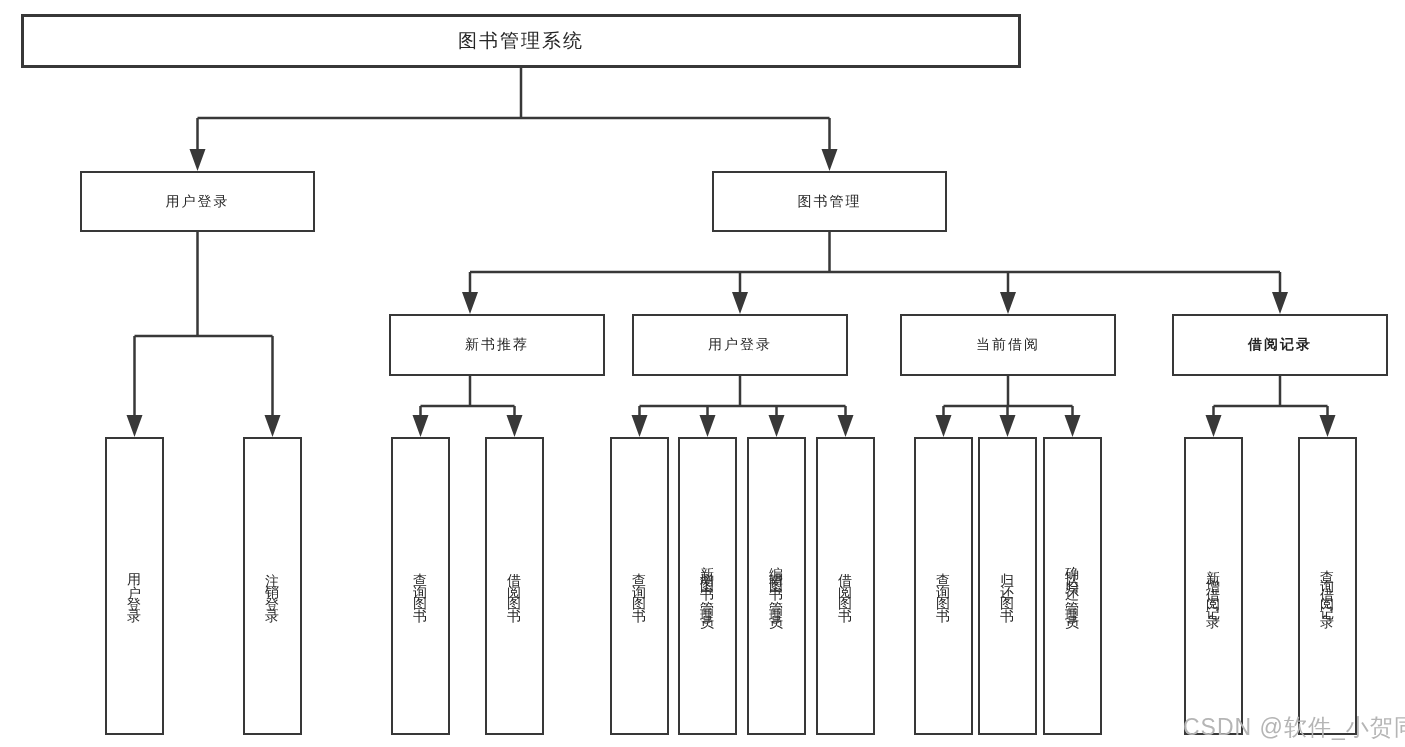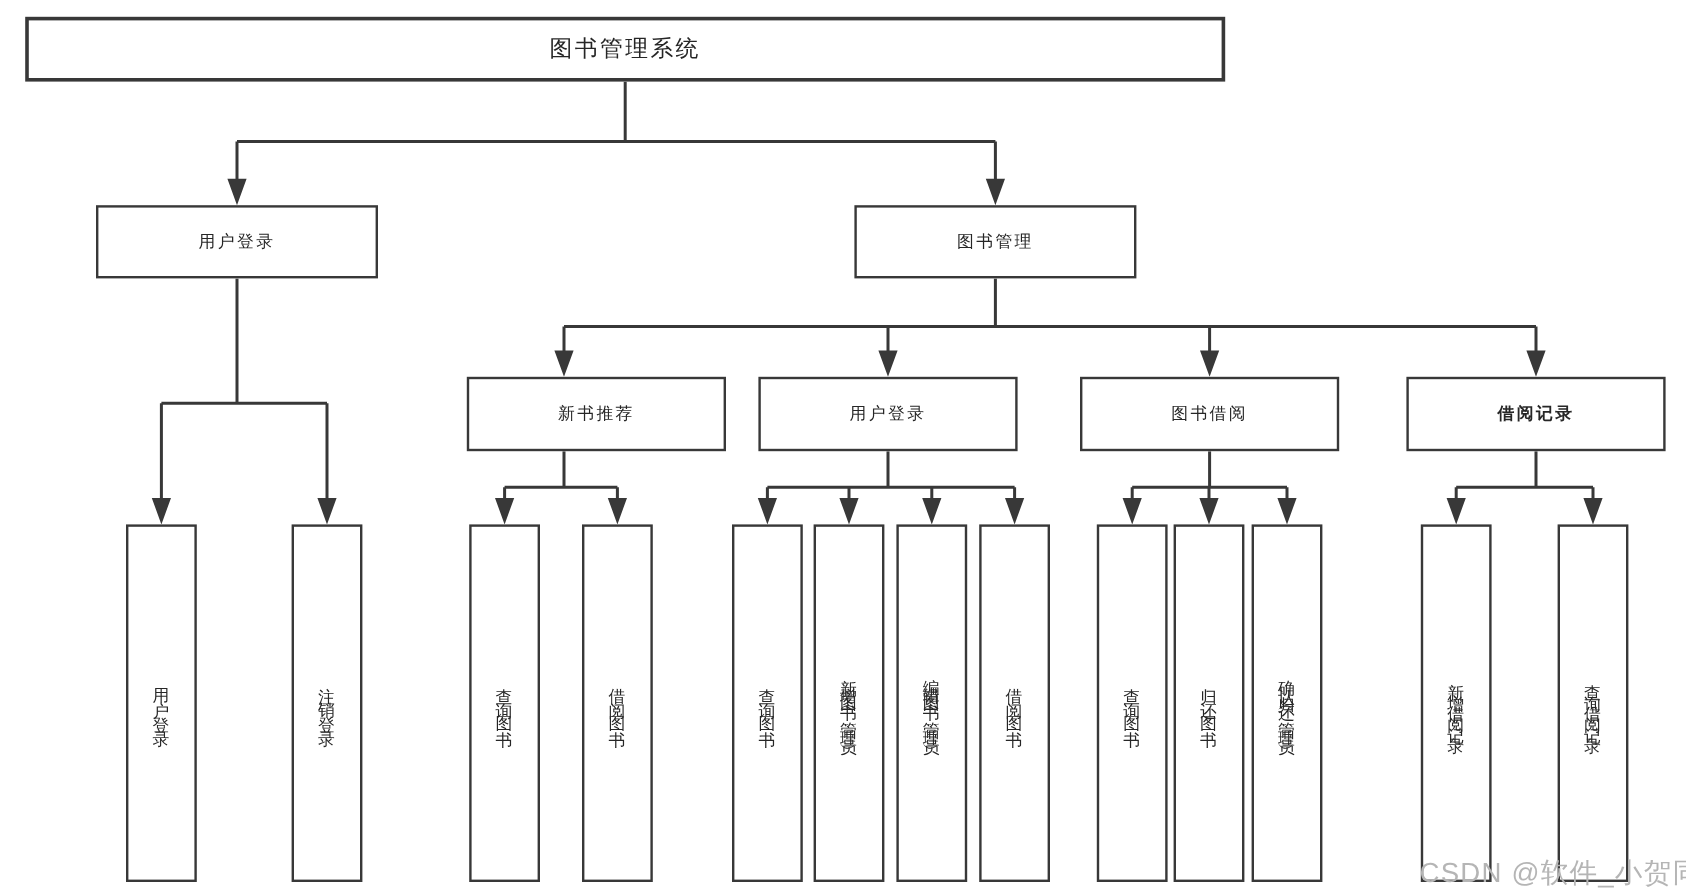--- a/index.html
+++ b/index.html
@@ -87,21 +87,21 @@
     <span>图书管理</span>
   </div>
 
   <div class="box l3-box" style="left:366px;margin-left:23px;">
     <span>新书推荐</span>
   </div>
   <div class="box l3-box" style="left:632px;">
     <span>用户登录</span>
   </div>
   <div class="box l3-box" style="left:900px;">
-    <span>图书借阅</span>
+    <span>当前借阅</span>
   </div>
   <div class="box l3-box" style="left:1172px;font-weight:bold;">
     <span>借阅记录</span>
   </div>
 
   <div class="box leaf-box sp-short" style="left:105px;">
     <span>用户登录</span>
   </div>
   <div class="box leaf-box sp-short" style="left:243px;">
     <span>注销登录</span>

